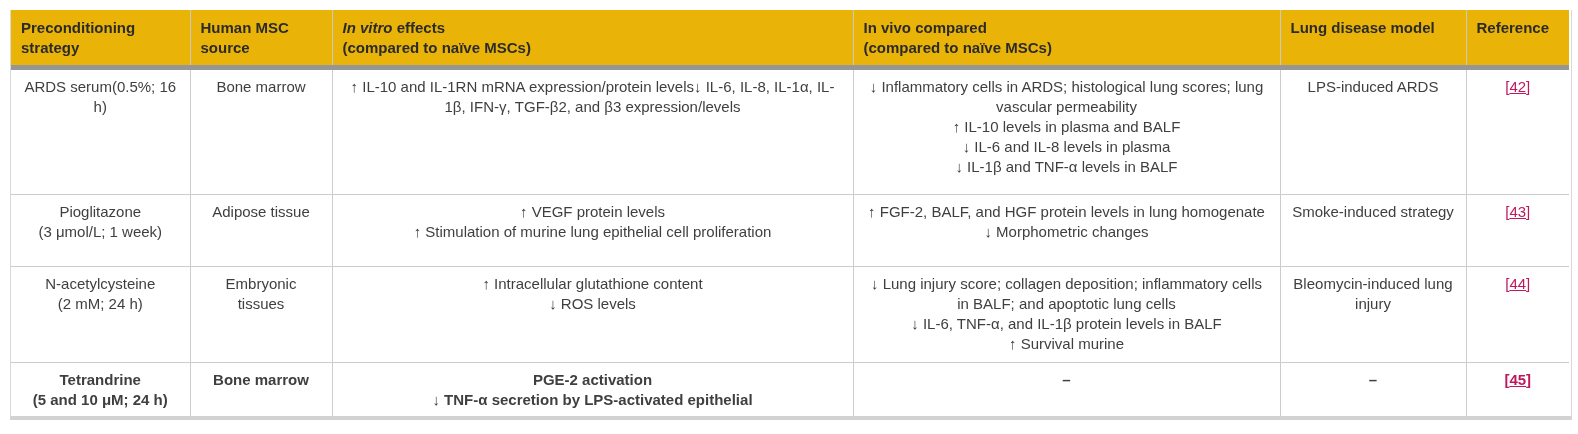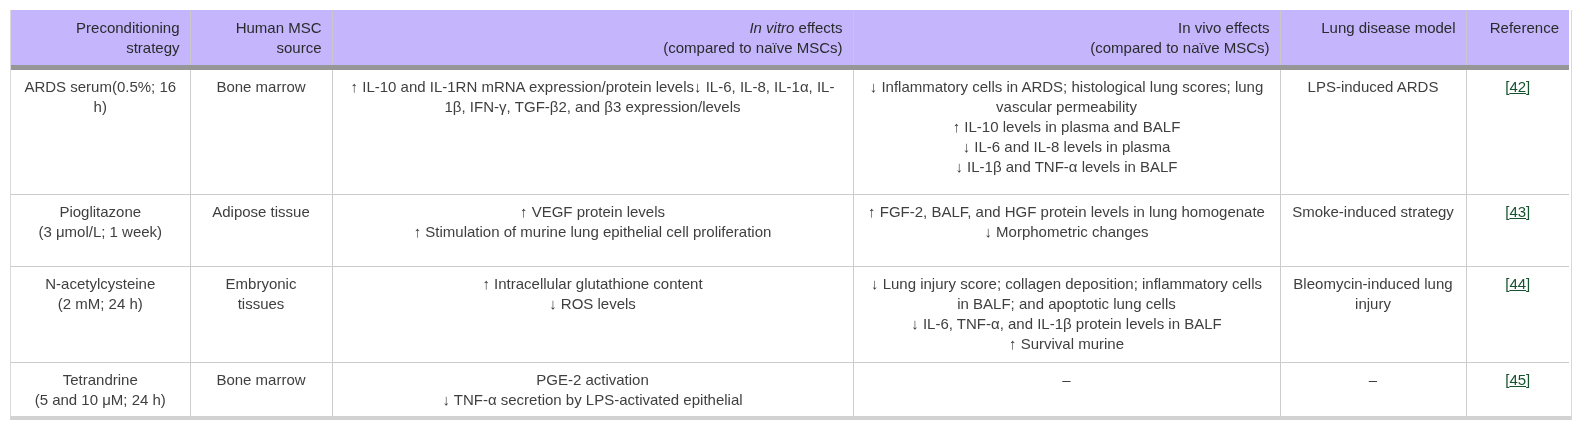--- a/index.html
+++ b/index.html
@@ -29,48 +29,48 @@
     line-height: 20px;
     color: #3f3f3f;
   }
   col.c1 { width: 179px; }
   col.c2 { width: 142px; }
   col.c3 { width: 521px; }
   col.c4 { width: 427px; }
   col.c5 { width: 186px; }
   col.c6 { width: 103px; }
   th {
-    background: #c4b5fd;
+    background: #eab308;
     color: #2b2b2b;
-    font-weight: normal;
-    text-align: right;
+    font-weight: bold;
+    text-align: left;
     vertical-align: top;
     padding: 8px 10px 6px 10px;
     border-bottom: 5px solid #969696;
     border-left: 1px solid #c9c9c9;
     height: 41px;
   }
   th:first-child { border-left: none; }
   td {
     vertical-align: top;
     text-align: center;
     padding: 7px 10px 6px 10px;
     border-left: 1px solid #cccccc;
     border-top: 1px solid #cccccc;
     background: #ffffff;
   }
   td:first-child { border-left: none; }
   tr.r1 td { border-top: none; }
   tr.r1 { height: 127px; }
   tr.r2 { height: 72px; }
   tr.r3 { height: 96px; }
-  tr.r4 { height: 46px; }
+  tr.r4 { height: 46px; font-weight: bold; }
   .italic { font-style: italic; }
   a.ref {
-    color: #14532d;
+    color: #be185d;
     text-decoration: none;
   }
   a.ref .num { text-decoration: underline; }
 </style>
 </head>
 <body>
 
 <div class="page">
   <div class="table-wrap">
     <table>
@@ -84,21 +84,21 @@
       </colgroup>
       <thead>
         <tr>
           <th>Preconditioning strategy</th>
           <th>Human MSC source</th>
           <th>
             <div><span class="italic">In vitro</span><span> effects</span></div>
             <div>(compared to naïve MSCs)</div>
           </th>
           <th>
-            <div>In vivo effects</div>
+            <div>In vivo compared</div>
             <div>(compared to naïve MSCs)</div>
           </th>
           <th>Lung disease model</th>
           <th>Reference</th>
         </tr>
       </thead>
       <tbody>
         <tr class="r1">
           <td>
             <div>ARDS serum(0.5%; 16 h)</div>

